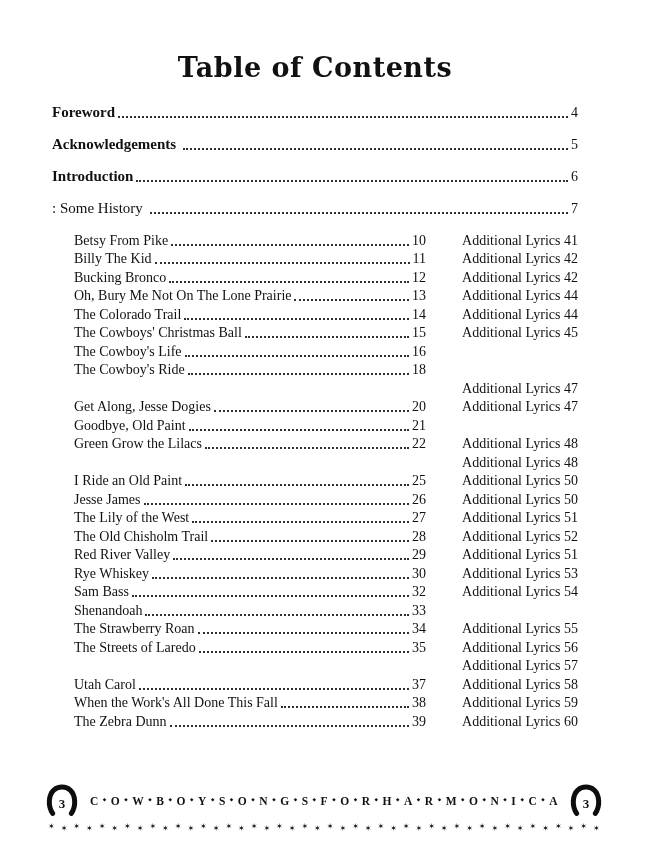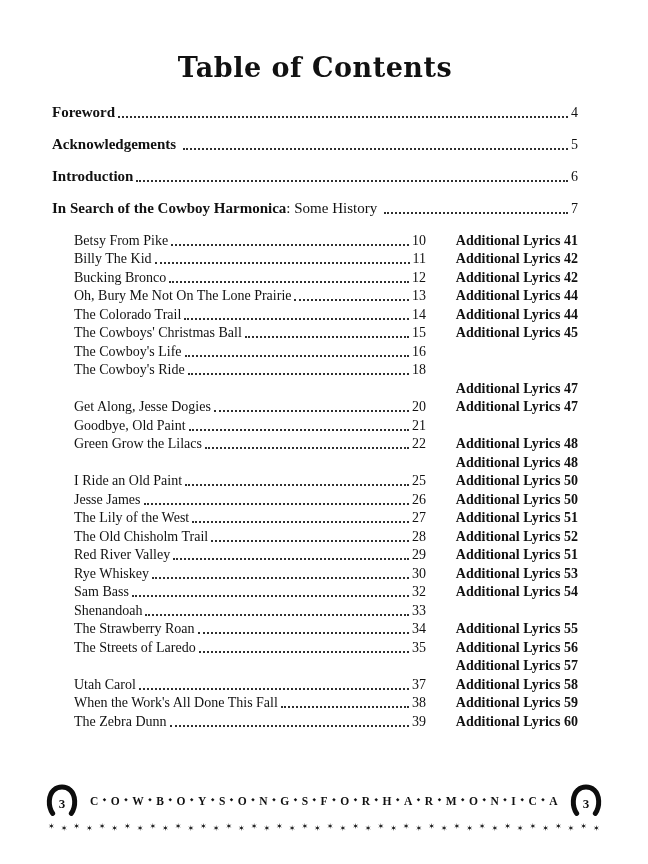--- a/index.html
+++ b/index.html
@@ -55,21 +55,21 @@
     font-size:14px;
   }
   .song-main {
     display:flex;
     align-items:center;
     width:352px;
     flex:0 0 352px;
   }
   .song-title { white-space:pre; }
   .song-page { }
-  .song-lyrics { margin-left:auto; text-align:left;font-weight:bold; }
+  .song-lyrics { margin-left:auto; text-align:left; }
 
   .footer {
     position:absolute;
     left:46px;
     right:46px;
     bottom:32px;
   }
   .footer-main {
     display:flex;
     align-items:center;
@@ -136,21 +136,20 @@
   </div>
 
   <div class="fm-row">
     <span class="fm-label">Introduction</span>
     <span class="fm-suffix"></span>
     <span class="leader"></span>
     <span class="fm-page">6</span>
   </div>
 
   <div class="fm-row">
-    <span class="fm-label">In Search of the Cowboy Harmonica</span>
     <span class="fm-suffix">: Some History </span>
     <span class="leader"></span>
     <span class="fm-page">7</span>
   </div>
 </div>
 
 
   <div id="songs" class="songs">
   <div class="song-row">
     <span class="song-main">

